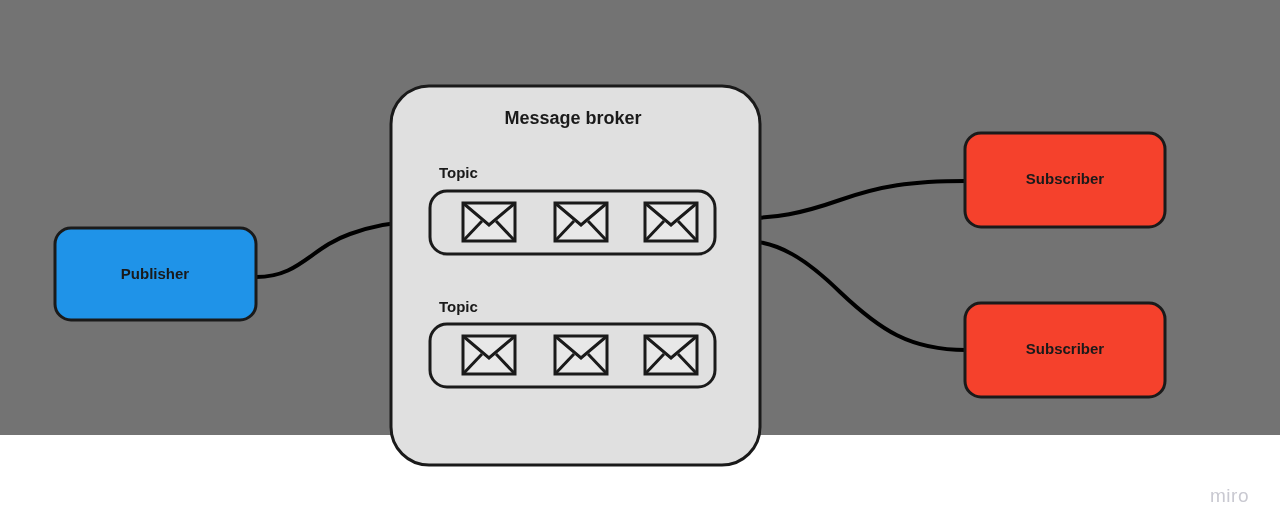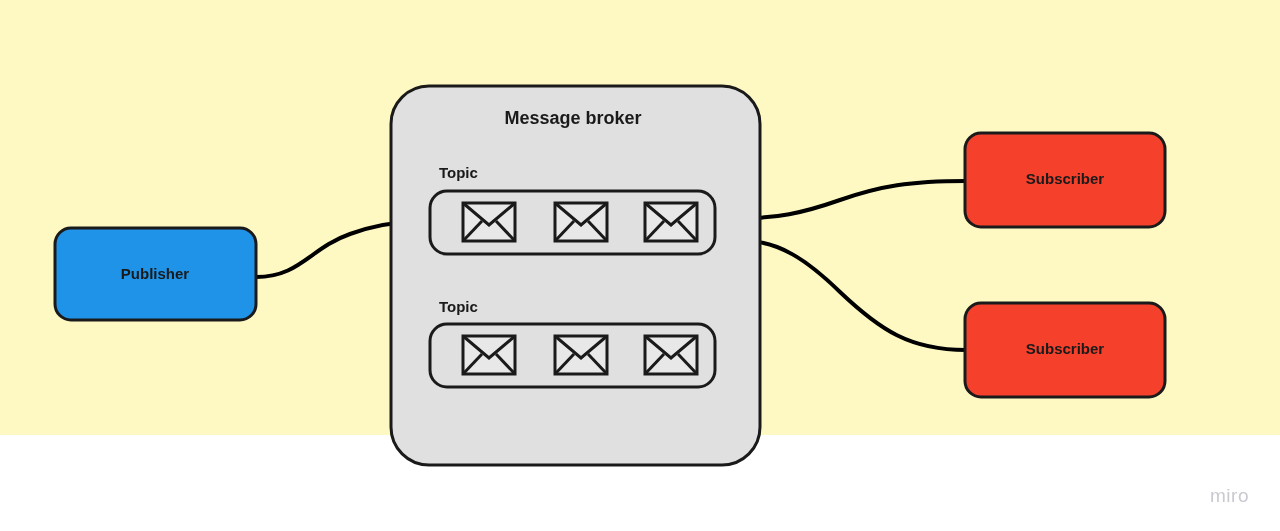--- a/index.html
+++ b/index.html
@@ -11,21 +11,21 @@
   body {
     width: 1280px;
     height: 531px;
     overflow: hidden;
     font-family: "Liberation Sans", "DejaVu Sans", sans-serif;
   }
   #canvas {
     position: relative;
     width: 1280px;
     height: 435px;
-    background: #fef9c3;
+    background: #737373;
   }
   svg#diagram {
     position: absolute;
     left: 0;
     top: 0;
     width: 1280px;
     height: 531px;
     display: block;
   }
   .node-label {

